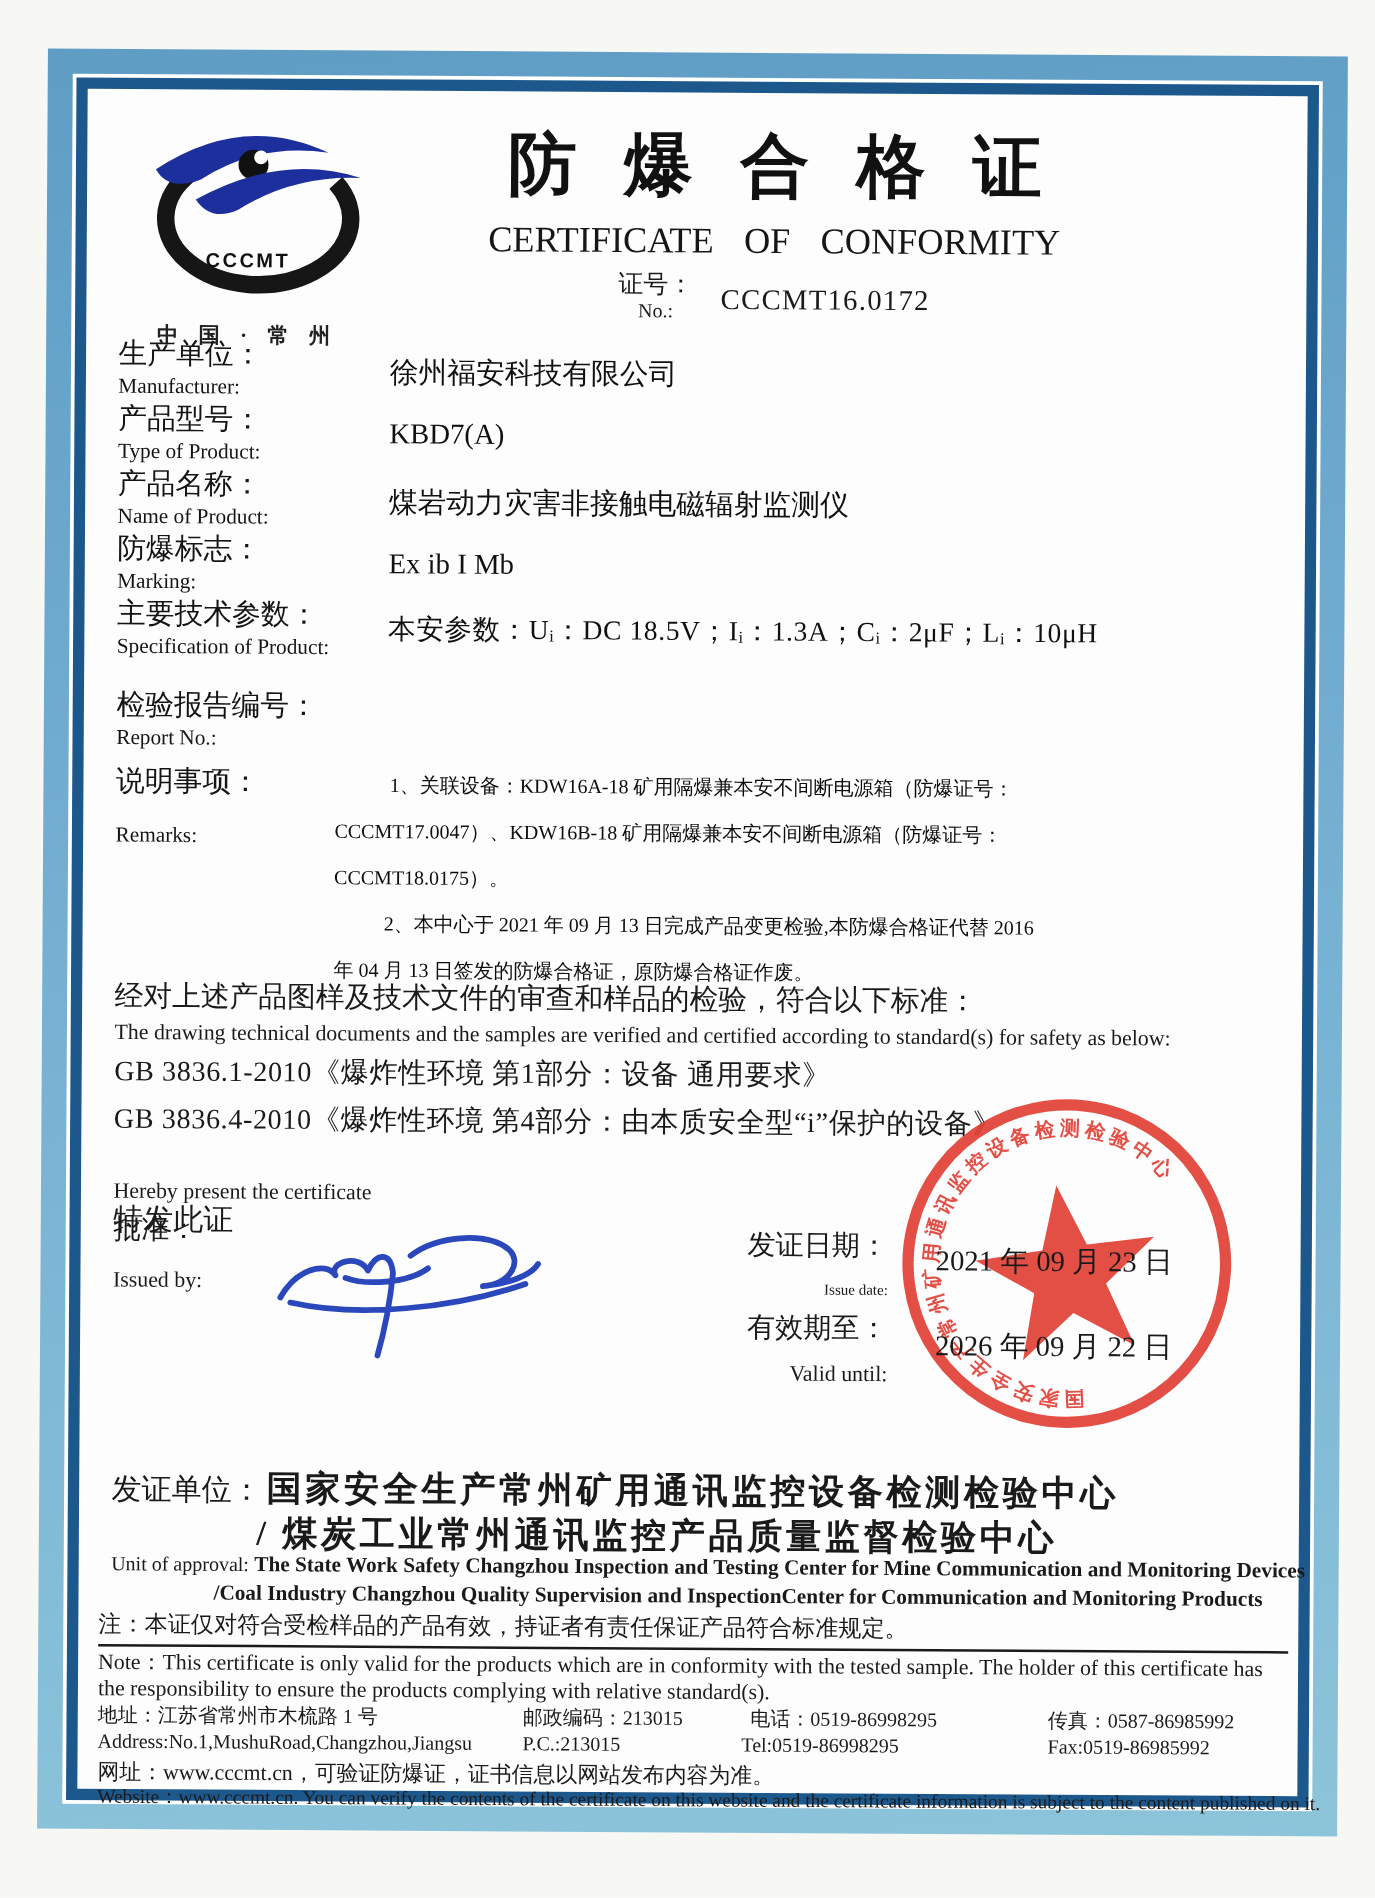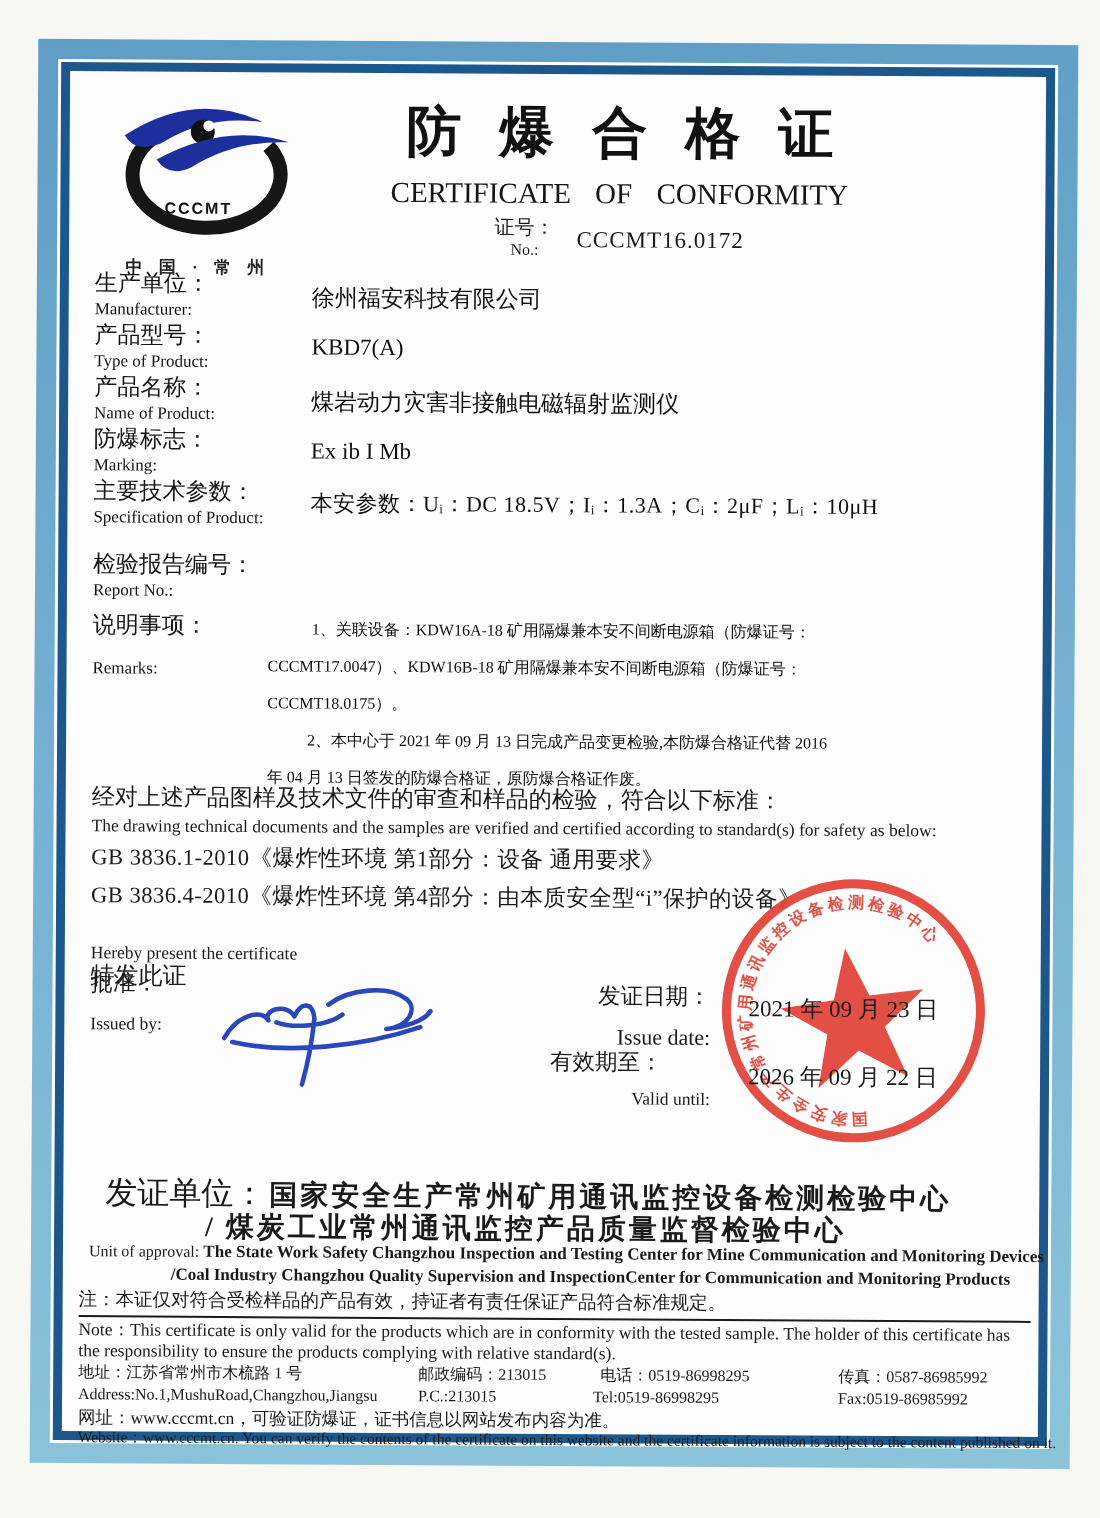--- a/index.html
+++ b/index.html
@@ -64,30 +64,30 @@
   .std-1{left:26px;top:770px;font-size:22.5px;letter-spacing:0.5px;}
   .std-2{left:26px;top:808px;font-size:22.5px;letter-spacing:0.5px;}
   .present-cn{left:26px;top:840px;font-size:24px;margin-top:48px;}
   .present-en{left:26px;top:871px;font-size:17.5px;}
   .approve-cn{left:26px;top:896px;font-size:22.5px;}
   .issuedby{left:26px;top:942px;font-size:17.5px;}
   .signature{left:138px;top:900px;}
 
   
   .d-label-cn1{left:486px;top:906px;width:160px;text-align:right;font-size:22.5px;z-index:3;}
-  .d-label-en1{left:486px;top:950px;width:160px;text-align:right;font-size:22px;z-index:3;}
-  .d-label-cn2{left:486px;top:972px;width:160px;font-size:22.5px;z-index:3;}
+  .d-label-en1{left:486px;top:950px;width:160px;text-align:right;font-size:12px;z-index:3;}
+  .d-label-cn2{left:486px;top:972px;width:160px;text-align:right;font-size:22.5px;z-index:3;}
   .d-label-en2{left:486px;top:1014px;width:160px;text-align:right;font-size:17.5px;z-index:3;}
   .d-value1{left:684px;top:918px;font-size:23px;z-index:3;}
   .d-value2{left:684px;top:986px;font-size:23px;z-index:3;}
   .stamp{left:644px;top:790px;z-index:2;opacity:0.88;}
 
   
   .issuer-row1{left:26px;top:1100px;width:930px;display:flex;align-items:baseline;}
-  .issuer-label{font-size:32px;flex:none;margin-left:16px;}
+  .issuer-label{font-size:24px;flex:none;}
   .issuer-name1{font-size:28px;font-weight:bold;letter-spacing:3px;margin-left:4px;white-space:nowrap;}
   .issuer-name2{left:142px;top:1136px;font-size:28px;font-weight:bold;letter-spacing:3px;white-space:nowrap;}
   .issuer-en1{left:26px;top:1170px;width:930px;font-size:17px;white-space:nowrap;}
   .issuer-en1 b{font-size:17px;}
   .issuer-en2{left:108px;top:1193px;font-size:17px;font-weight:bold;white-space:nowrap;}
 
   
   .note-cn{left:16px;top:1215px;width:952px;font-size:18.5px;border-bottom:2.5px solid #1b1b1b;padding-bottom:4px;}
   .note-en1{left:16px;top:1246px;width:960px;font-size:17.5px;white-space:nowrap;}
   .note-en2{left:16px;top:1269px;width:960px;font-size:17.5px;}

